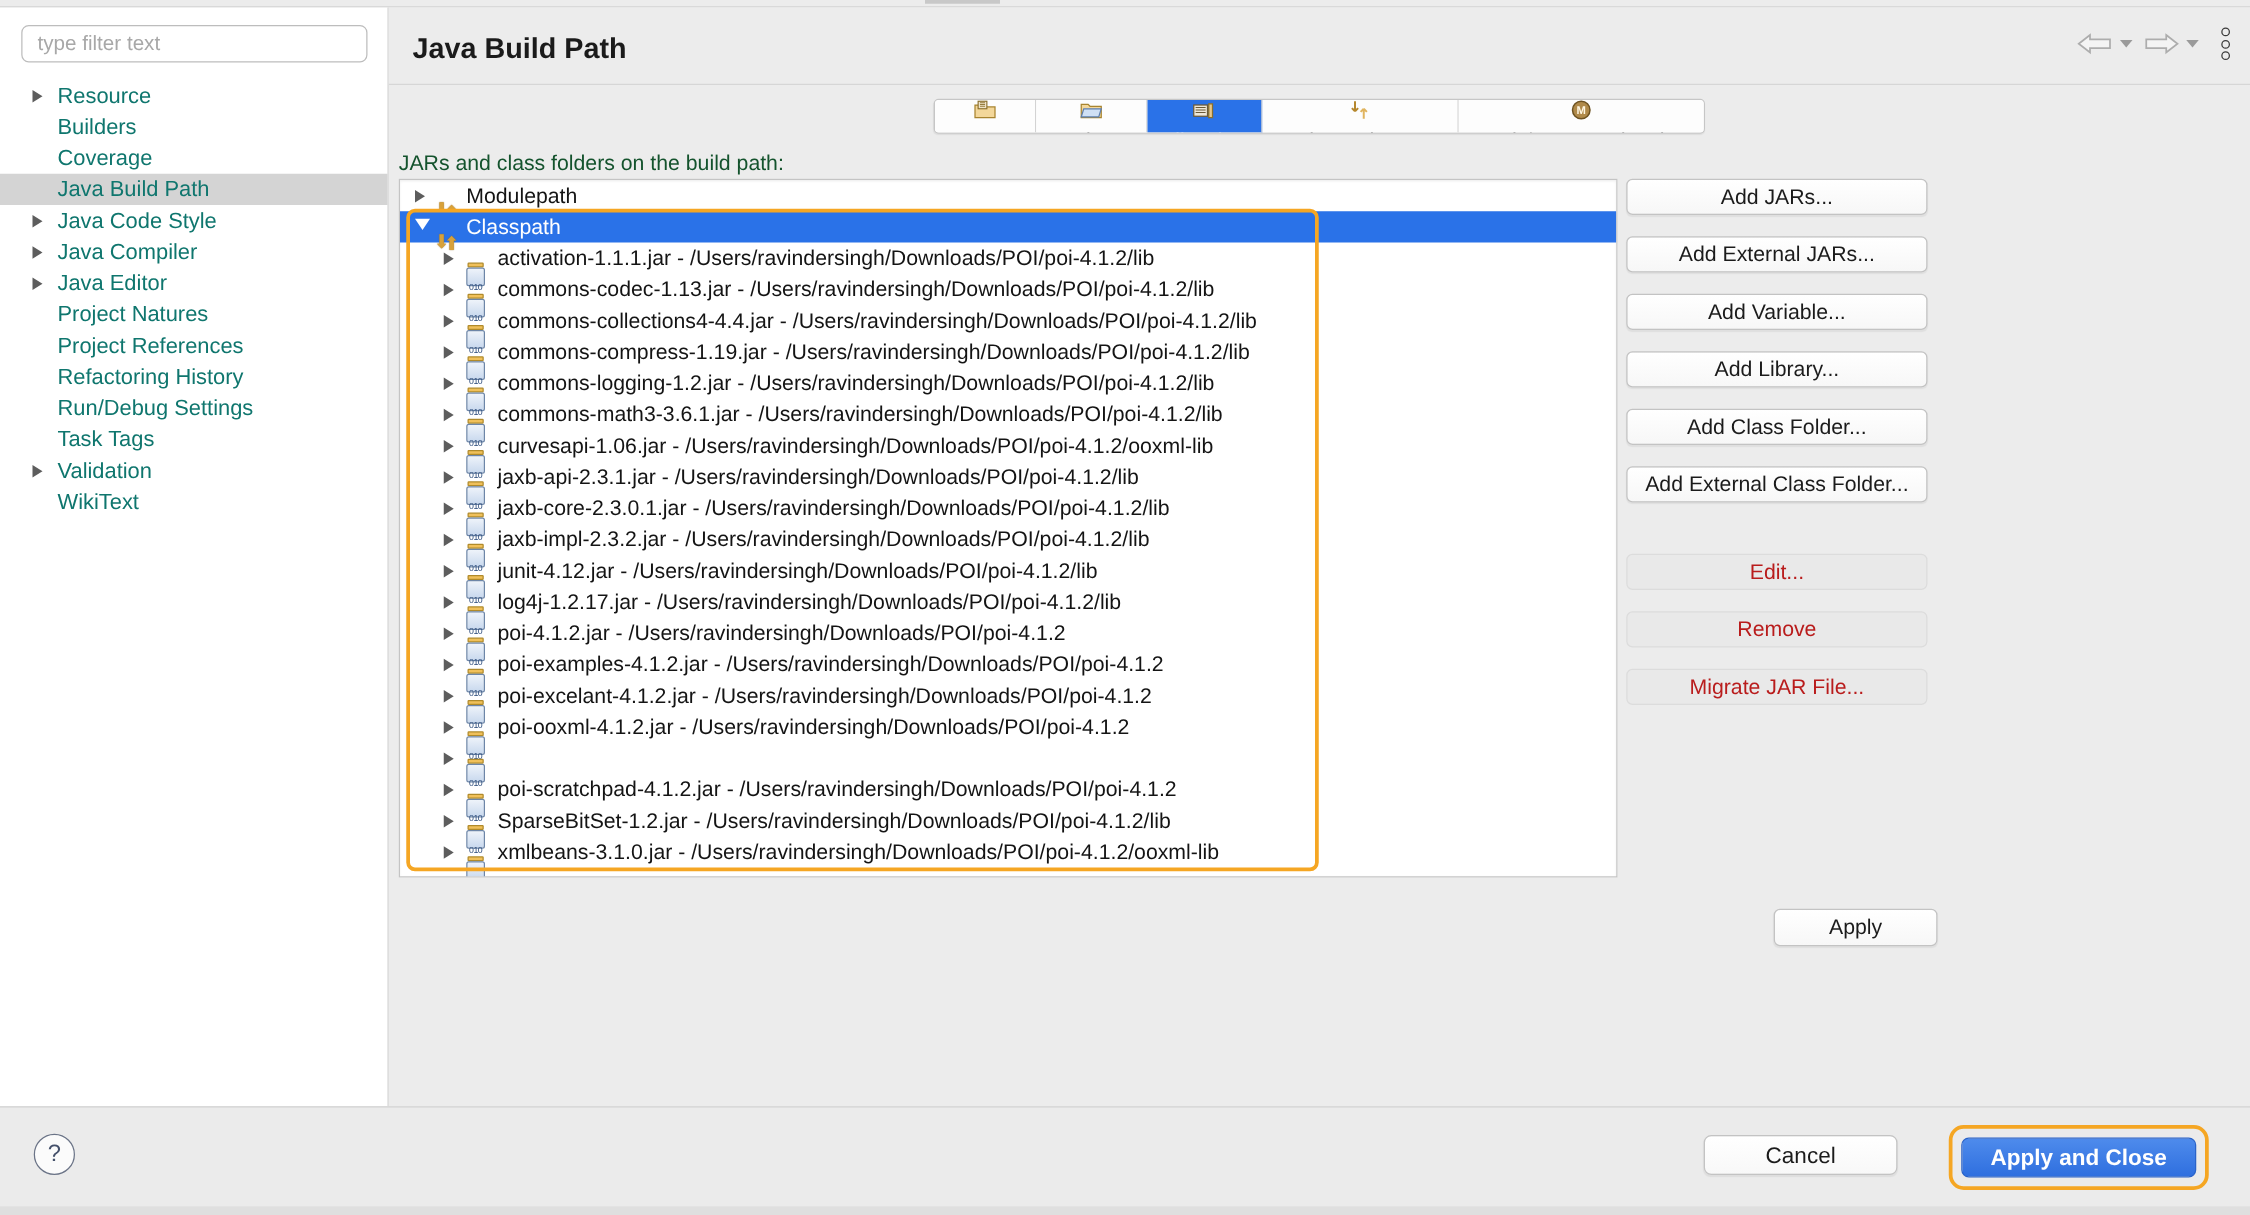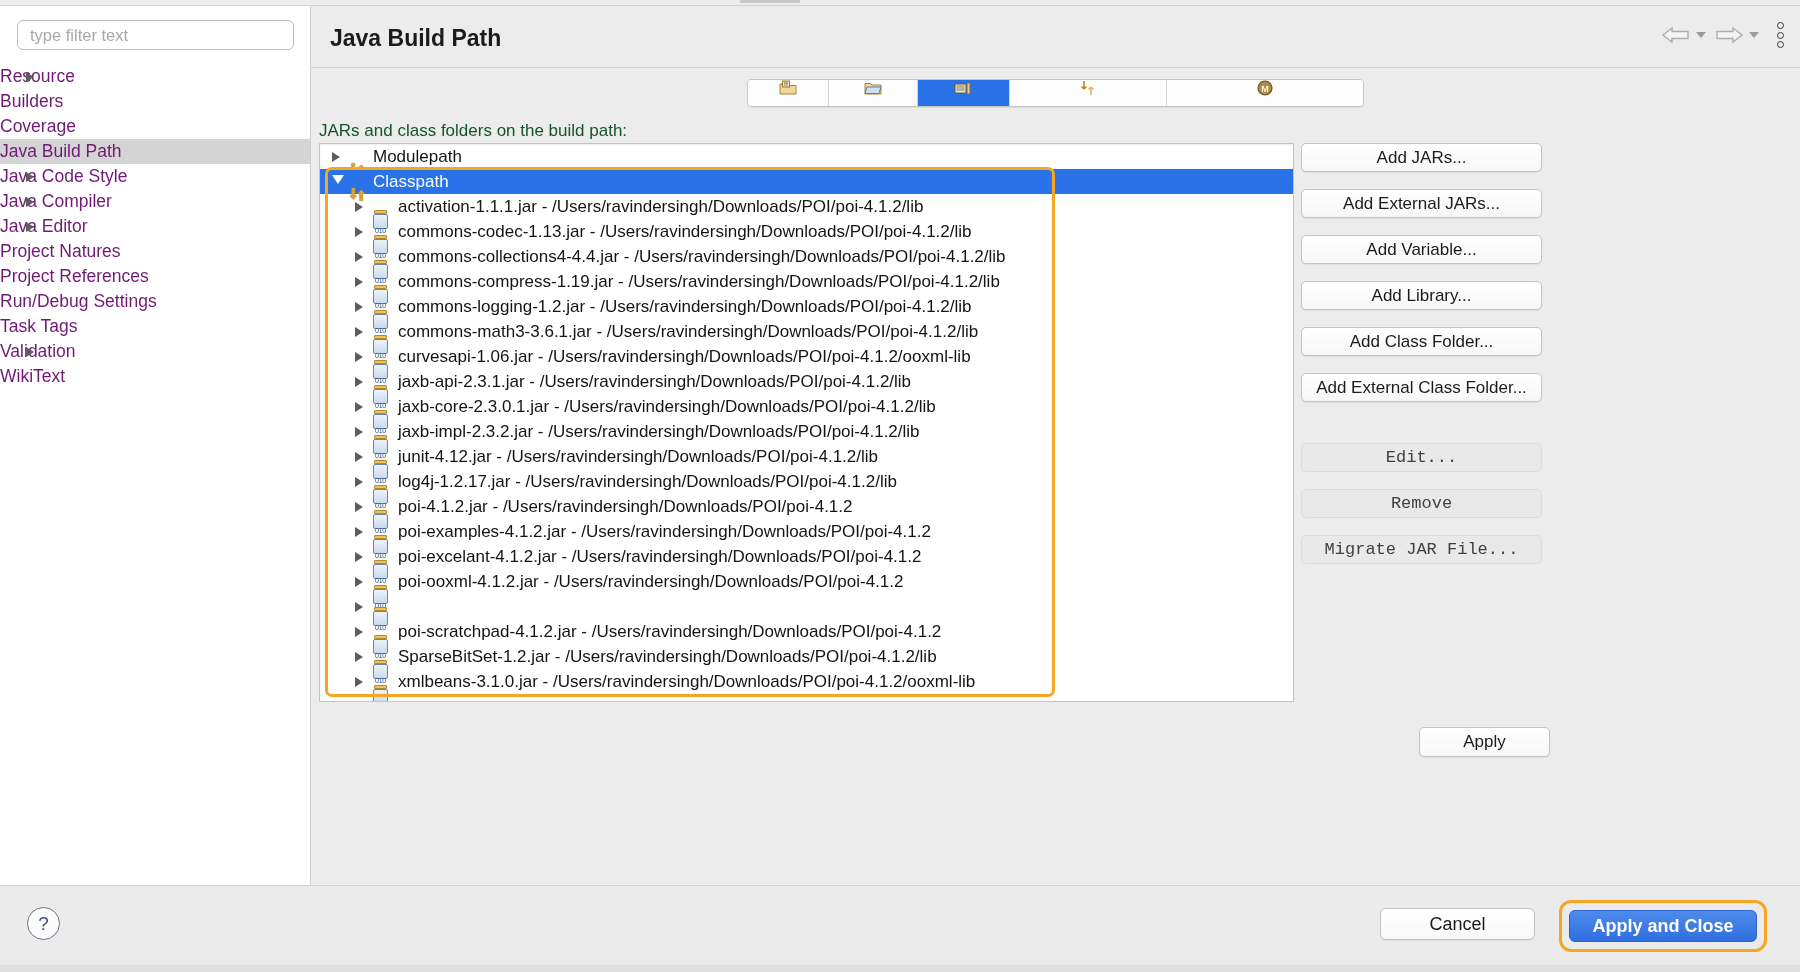--- a/index.html
+++ b/index.html
@@ -37,21 +37,22 @@
     background: #fff; font-size: 16.5px;
     padding: 0 12px; color: #262626;
     font-family: "Liberation Sans", sans-serif;
     outline: none;
   }
   .filter-input::placeholder { color: #a8a8a8; }
   .tree { margin-top: 8px; }
   .tree-item {
     position: relative;
     height: 25px; line-height: 25px;
-    font-size: 17.5px; color: #701a75;
+    padding-left: 46px;
+    font-size: 17.5px; color: #0f766e;
     white-space: nowrap;
     cursor: default;
   }
   .tree-item.selected { background: #d4d4d4; }
   .tree-arrow {
     position: absolute; left: 26px; top: 50%;
     transform: translateY(-50%);
     width: 0; height: 0;
     border-left: 8px solid #5d5d5d;
     border-top: 5.5px solid transparent;
@@ -200,23 +201,22 @@
     display: block; width: 241px; height: 29px;
     margin-bottom: 17px;
     background: linear-gradient(#ffffff,#f7f7f7);
     border: 1px solid #c3c3c3; border-radius: 5px;
     font-size: 17px; color: #1b1b1b;
     font-family: "Liberation Sans", sans-serif;
     box-shadow: 0 1px 1px rgba(0,0,0,.06);
     cursor: default;
   }
   .btn.disabled {
-    background: #e9e9e9; border-color: #dcdcdc; color: #404040;
+    background: #e9e9e9; border-color: #dcdcdc; color: #b91c1c;
     box-shadow: none;
-    font-family: Liberation Mono, monospace;
   }
   .btn.gap-top { margin-top: 41px; }
 
   
   .apply-btn {
     position: absolute; top: 721px; left: 1108px;
     width: 131px; height: 30px;
     background: linear-gradient(#ffffff,#f7f7f7);
     border: 1px solid #c3c3c3; border-radius: 5px;
     font-size: 17px; color: #1b1b1b;
@@ -233,21 +233,21 @@
   }
   .help-btn {
     position: absolute; left: 27px; top: 21px;
     width: 33px; height: 33px; border-radius: 50%;
     border: 1.6px solid #6b7487; background: #fbfbfb;
     color: #44506a; font-size: 19px;
     display: flex; align-items: center; justify-content: center;
     cursor: default;
   }
   .cancel-btn {
-    position: absolute; right: 265px; top: 22px;
+    position: absolute; right: 282px; top: 22px;
     width: 155px; height: 32px;
     background: linear-gradient(#ffffff,#f8f8f8);
     border: 1px solid #c3c3c3; border-radius: 6px;
     font-size: 18px; color: #1b1b1b;
     font-family: "Liberation Sans", sans-serif;
     box-shadow: 0 1px 1px rgba(0,0,0,.06);
     cursor: default;
   }
   .apply-close-wrap {
     position: absolute; right: 33px; top: 14px;
@@ -283,20 +283,21 @@
     <div class="tree" id="sidebar-tree">
         <div class="tree-item"><span class="tree-arrow"></span><span>Resource</span></div>
         <div class="tree-item"><span>Builders</span></div>
         <div class="tree-item"><span>Coverage</span></div>
         <div class="tree-item selected"><span>Java Build Path</span></div>
         <div class="tree-item"><span class="tree-arrow"></span><span>Java Code Style</span></div>
         <div class="tree-item"><span class="tree-arrow"></span><span>Java Compiler</span></div>
         <div class="tree-item"><span class="tree-arrow"></span><span>Java Editor</span></div>
         <div class="tree-item"><span>Project Natures</span></div>
         <div class="tree-item"><span>Project References</span></div>
+        <div class="tree-item"><span>Refactoring History</span></div>
         <div class="tree-item"><span>Run/Debug Settings</span></div>
         <div class="tree-item"><span>Task Tags</span></div>
         <div class="tree-item"><span class="tree-arrow"></span><span>Validation</span></div>
         <div class="tree-item"><span>WikiText</span></div>
       </div>
   </div>
 
   <div class="main">
 
     <div class="page-header">

